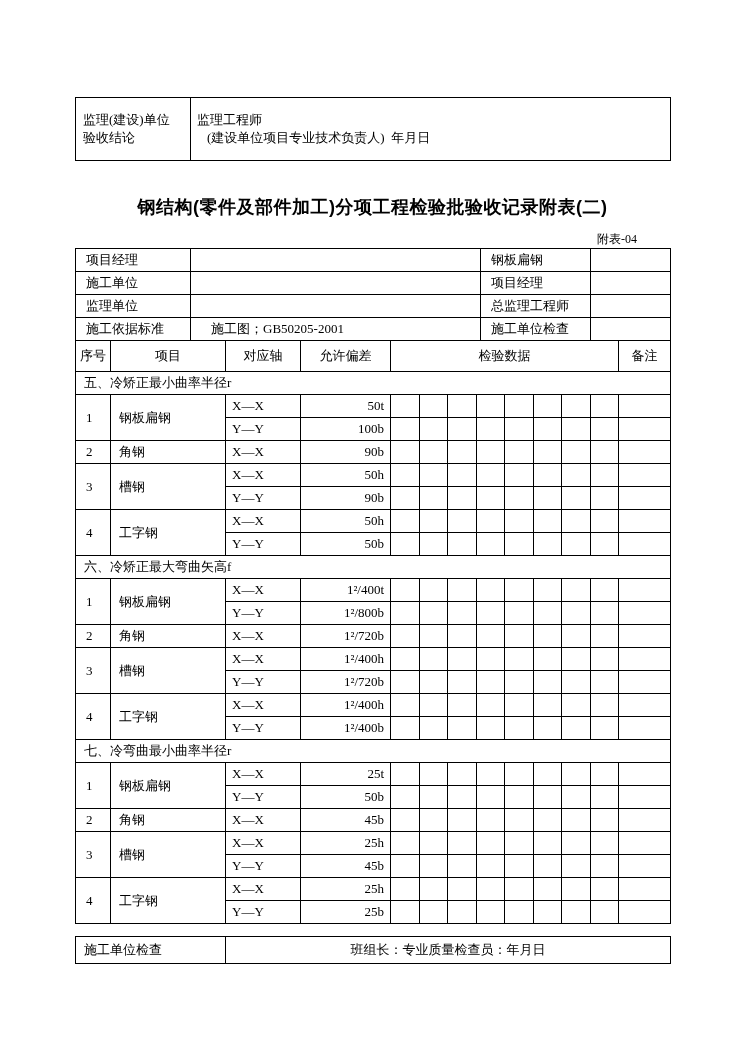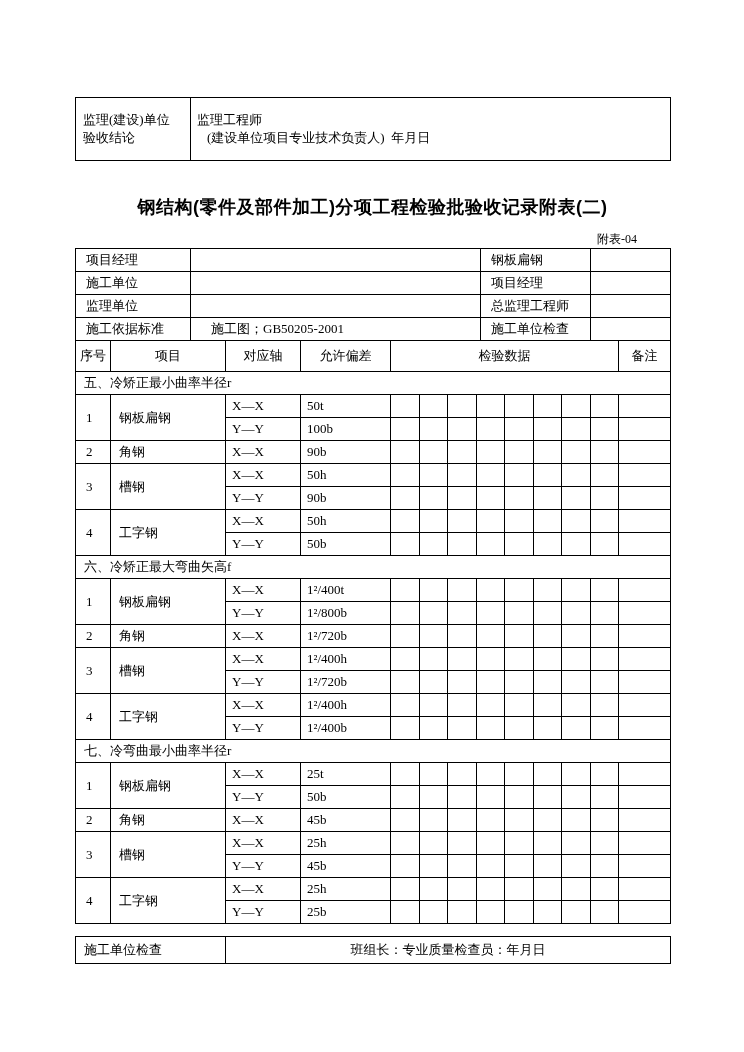--- a/index.html
+++ b/index.html
@@ -29,21 +29,21 @@
   .info-value{padding-left:20px;}
 
   .main-table{margin-top:-1px;}
   .main-table td{height:20px;}
   .header-row td{text-align:center;height:28px;padding:1px 3px;}
   .seq-header{word-break:break-all;line-height:1.2;margin-left:24px;}
   .section-cell{padding-left:8px;}
   .seq-cell{padding-left:10px;}
   .item-cell{padding-left:8px;}
   .axis-cell{padding-left:6px;}
-  .tol-cell{padding-left:6px;}
+  .tol-cell{padding-left:6px;text-align:right;}
 
   .footer-table{margin-top:12px;}
   .footer-table td{height:24px;}
   .footer-label{padding-left:8px;margin-top:12px;}
   .footer-value{text-align:center;}
 </style>
 </head>
 <body>
 
 <div class="page">

